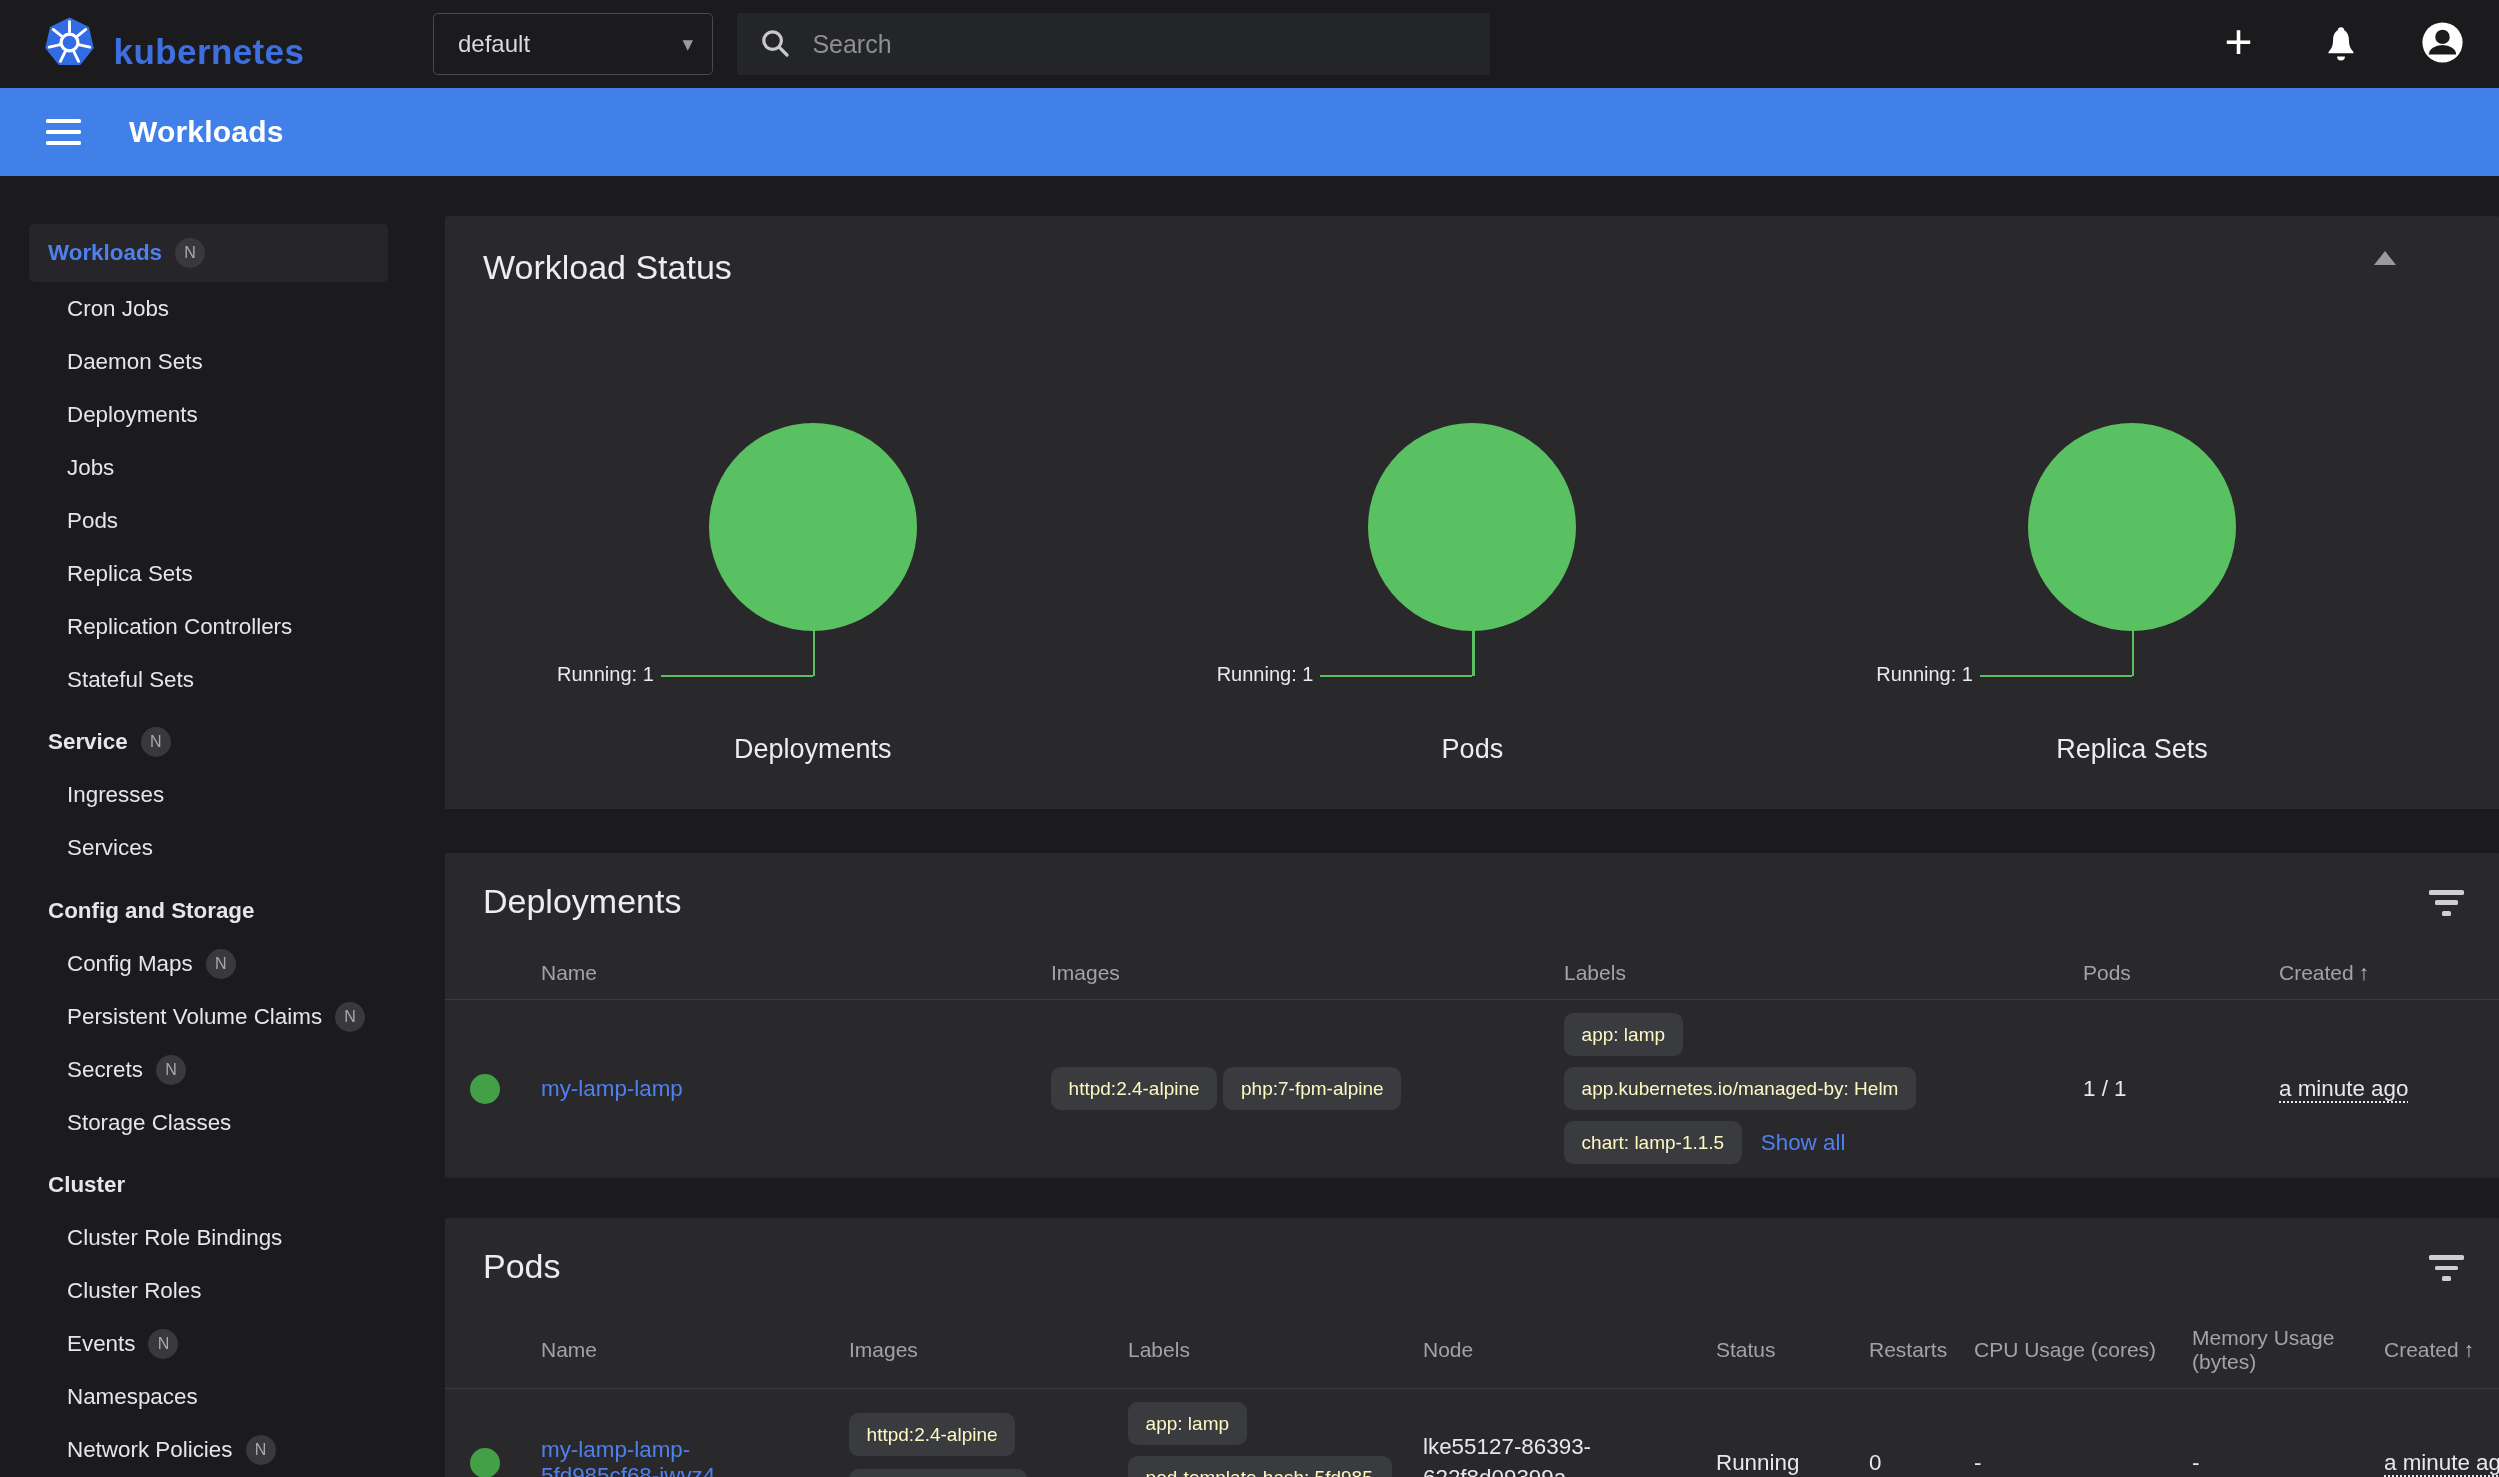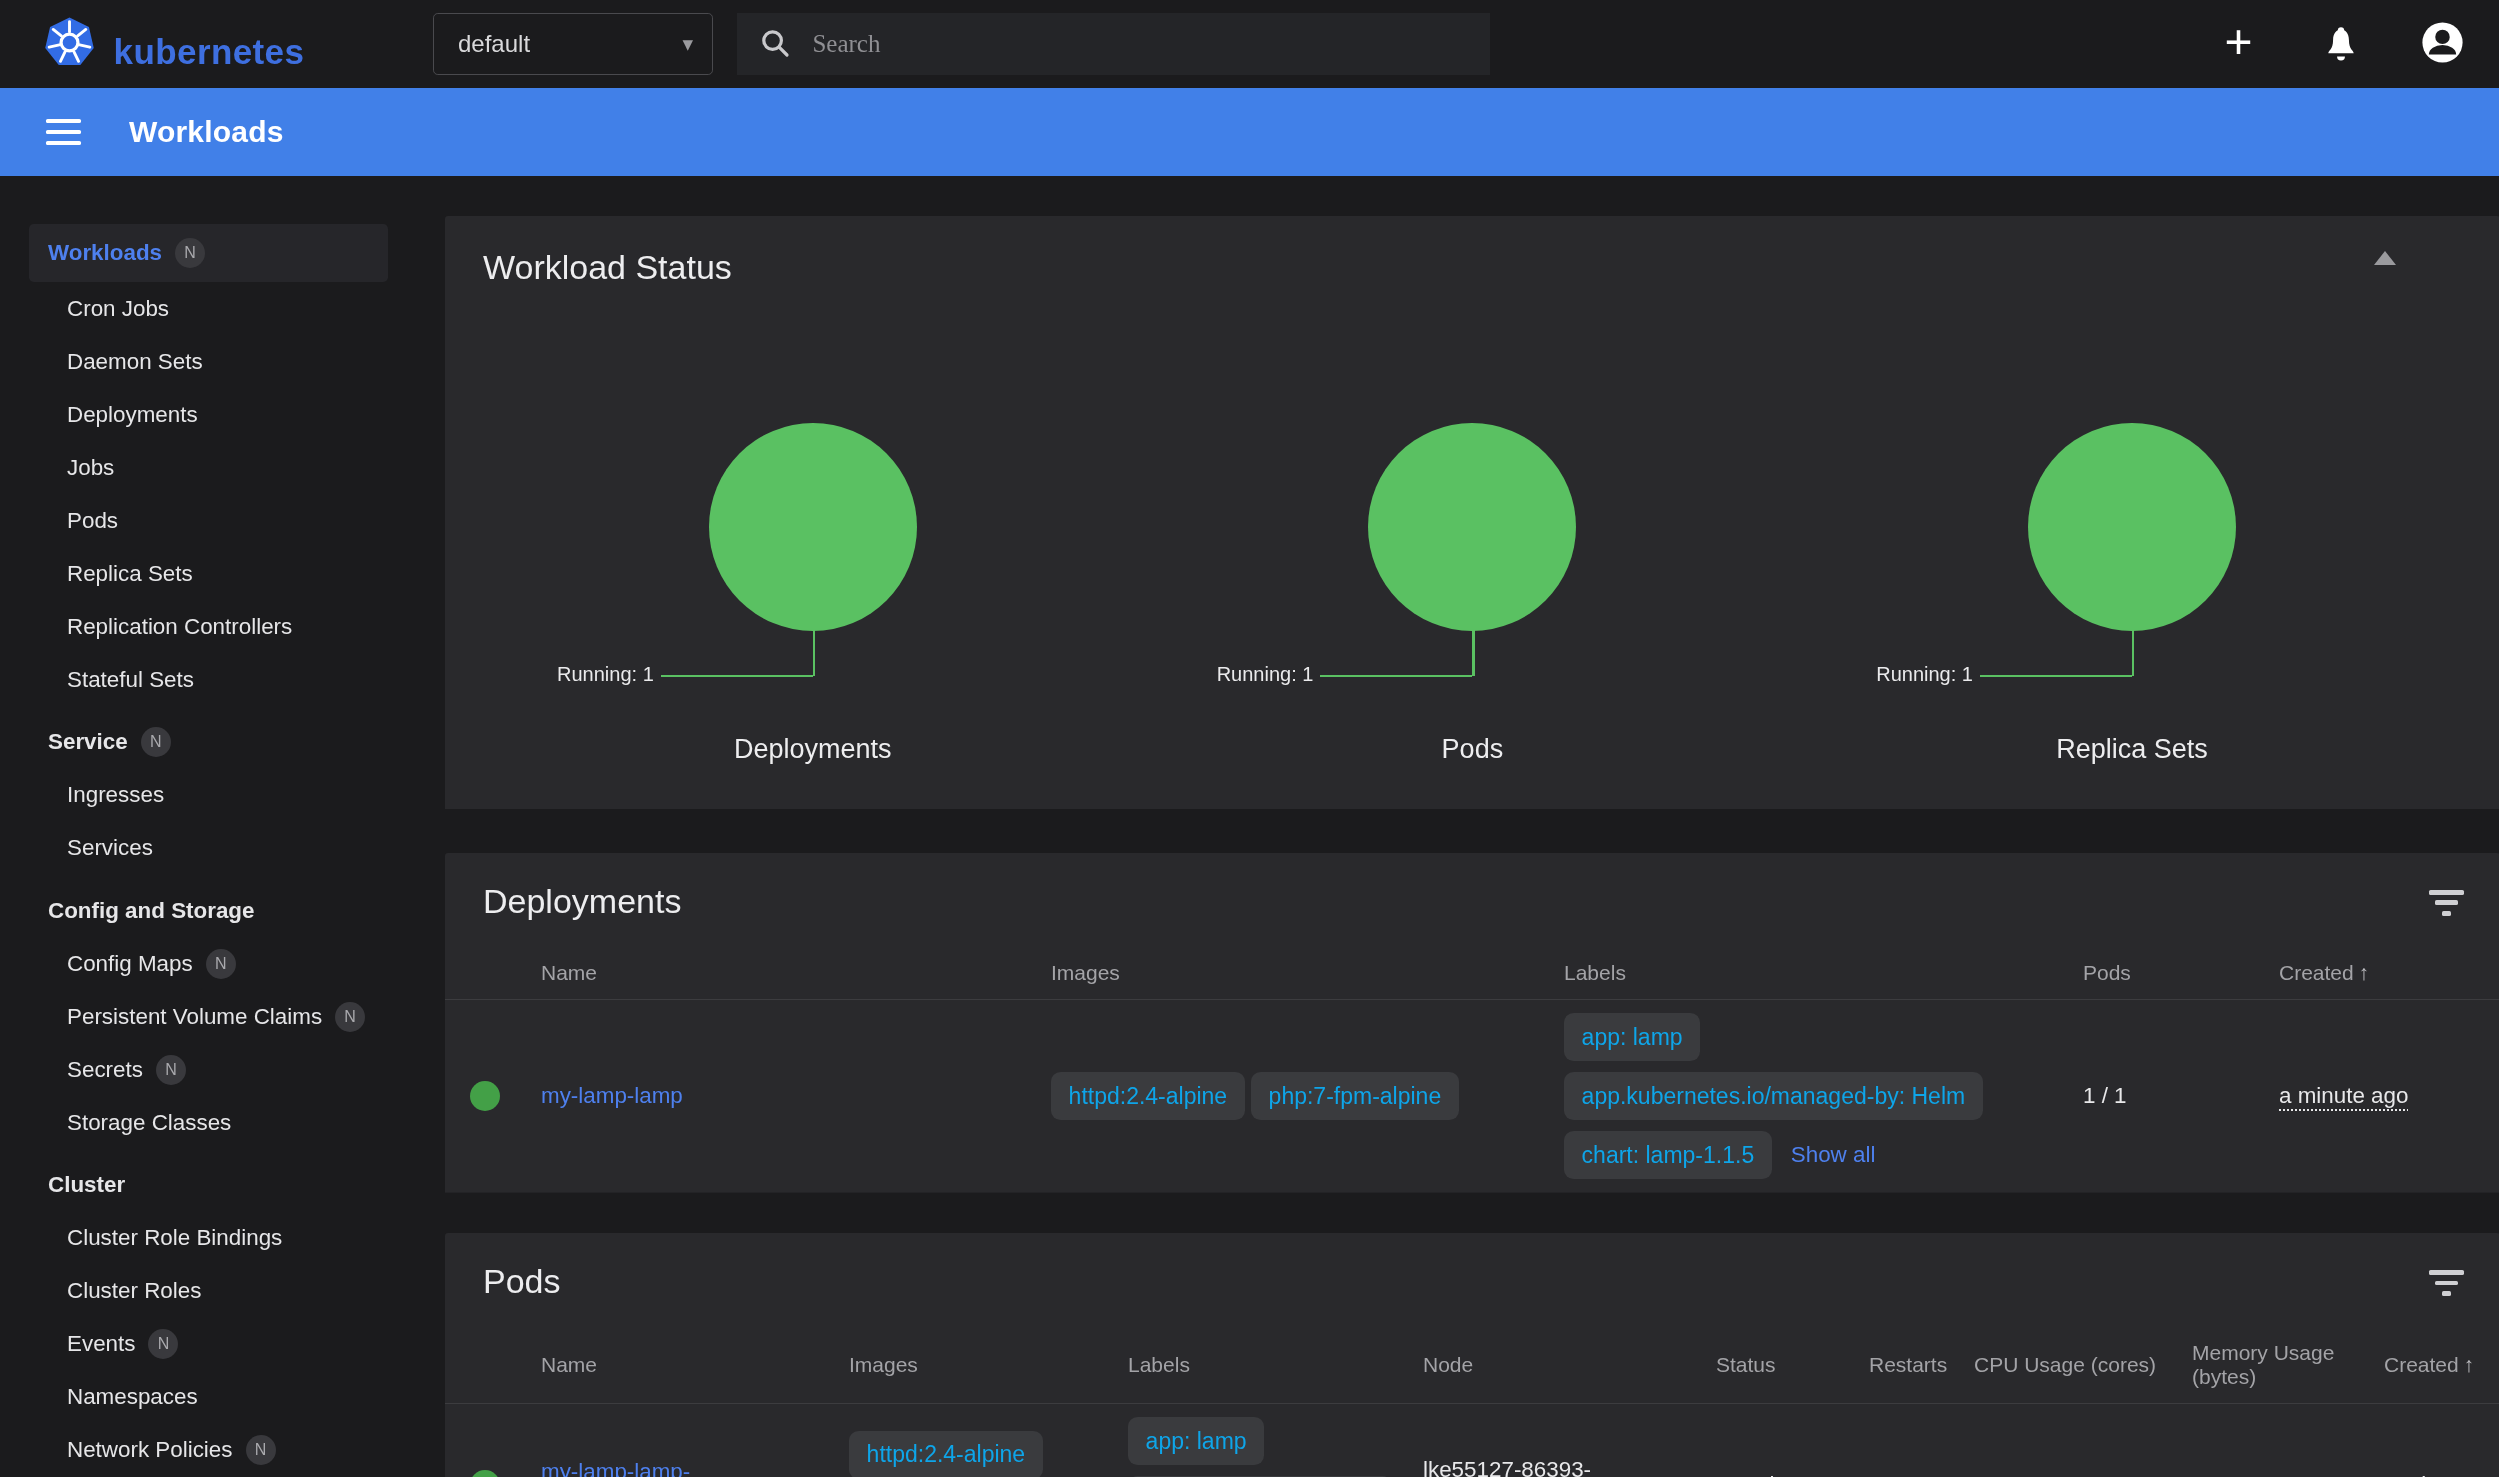--- a/index.html
+++ b/index.html
@@ -12,21 +12,21 @@
   .brand { display:flex; align-items:flex-end; gap:17.6px; margin-left:43px; width:336px; }
   .brand-name { font-size:35px; font-weight:bold; color:#3e6fe0; letter-spacing:0.4px; }
   .ns-select { position:absolute; left:433px; top:13px; width:280px; height:62px;
     border:1.6px solid #4a4a4e; border-radius:4.8px; display:flex; align-items:center;
     padding:0 19px 0 24px; cursor:pointer; }
   .ns-select .ns-value { font-size:24px; color:#d9d9db; flex:1; }
   .ns-select .caret { color:#9a9a9e; font-size:21px; }
   .searchbox { position:absolute; left:737px; top:13px; width:753px; height:62px;
     background:#242528; display:flex; align-items:center; padding:0 22.4px; gap:21px; }
   .searchbox input { background:transparent; border:none; outline:none; color:#d9d9db;
-    font-size:25px; width:100%; font-family:Liberation Serif, serif; }
+    font-size:25px; width:100%; font-family:Liberation Sans, sans-serif; }
   .searchbox input::placeholder { color:#8f8f93; }
   .topbar-actions { position:absolute; right:32px; top:0; height:88px; display:flex; align-items:center; gap:51px; }
   .icon-btn { width:51px; height:51px; display:flex; align-items:center; justify-content:center; cursor:pointer; }
   .plus-glyph { font-size:48px; font-weight:300; color:#ffffff; line-height:1; margin-top:-4.8px; }
 
   
   .appbar { height:88px; background:#4180e8; display:flex; align-items:center; }
   .hamburger { width:35px; margin:0 0 0 46px; cursor:pointer; }
   .hamburger div { height:4px; background:#fff; border-radius:1.6px; margin:7.2px 0; }
   .appbar-title { font-size:30px; font-weight:bold; color:#fff; margin-left:48px; letter-spacing:0.2px; }
@@ -73,21 +73,21 @@
   .thead { margin-top:26px; border-bottom:1.6px solid #3c3c3f; align-items:center; min-height:53px; }
   .pod-thead { min-height:77px; }
   .th { font-size:21px; color:#a3a3a7; padding:8px 19px 8px 0; }
   .th .sort-arrow { font-size:21px; color:#bdbdc1; margin-left:4.8px; }
   .trow { align-items:center; padding:13px 0; border-bottom:1.6px solid #232326; }
   .td { font-size:22.4px; color:#e8e8ea; padding-right:19px; }
   .dotcell { display:flex; justify-content:flex-start; padding-left:25px; align-self:center; }
   .status-dot { width:30px; height:30px; border-radius:50%; background:#43a047; }
   .link { color:#4e80ee; cursor:pointer; text-decoration:none; }
   .chip { display:inline-block; background:#3a3b3e; border-radius:9.6px; padding:9.6px 17.6px;
-    font-size:23px; color:#0ea5e9; line-height:1.25; }
+    font-size:19px; color:#fef9c3; line-height:1.25; }
   .chip-stack .chip { display:inline-block; margin:6.4px 0; }
   .labels-stack { display:flex; flex-direction:column; gap:11.2px; align-items:flex-start; }
   .label-line { display:flex; align-items:center; gap:19px; }
   .wrap-chip { max-width:264px; word-break:break-all; }
   .wrap-cell { max-width:280px; word-wrap:break-word; }
   .node-cell { max-width:248px; word-wrap:break-word; line-height:1.35; }
   .created { text-decoration:underline dotted 1.6px; text-underline-offset:6.4px; white-space:nowrap; }
   .show-all { font-size:22.4px;text-align:center; }
 </style>
 </head>

